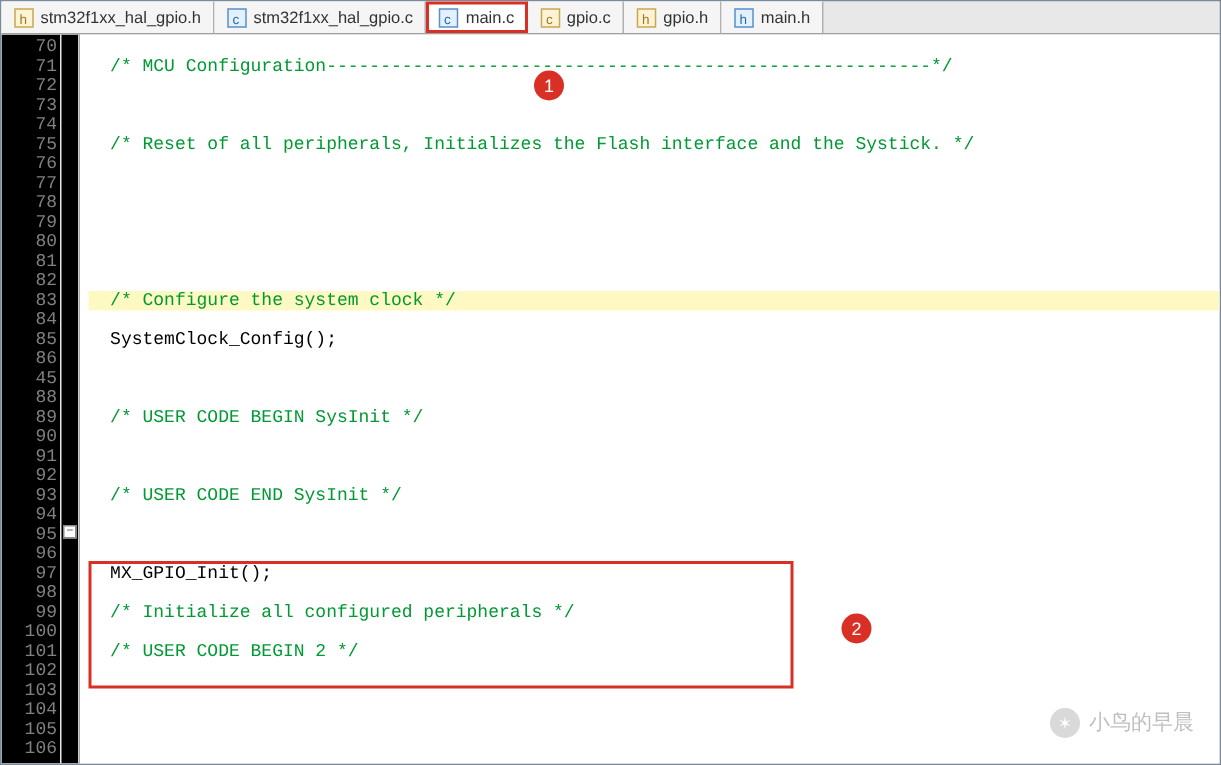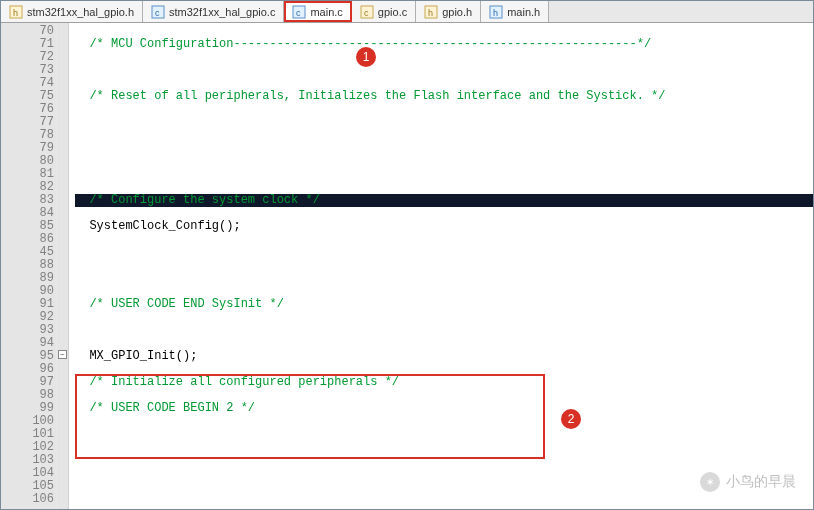--- a/index.html
+++ b/index.html
@@ -58,22 +58,22 @@
 .file-icon svg { width: 14px; height: 14px; }
 
 .code-area {
   flex: 1;
   display: flex;
   background: #ffffff;
   overflow: hidden;
   position: relative;
 }
 .gutter {
-  width: 68px;
-  background: #e5e5e5;
+  width: 52px;
+  background: #000000;
   border-right: 1px solid #d0d0d0;
   text-align: right;
   padding-right: 14px;
   color: #808080;
   font-size: 12px;
   line-height: 13px;
   padding-top: 2px;
   user-select: none;
   position: relative;
 }
@@ -102,21 +102,21 @@
   flex: 1;
   padding-left: 6px;
   padding-top: 2px;
   line-height: 13px;
   font-size: 12px;
   white-space: pre;
   position: relative;
 }
 .code-line { height: 13px; }
 .hl-line {
-  background: #0f172a;
+  background: #fef9c3;
 }
 .cm { color: #009933; }
 .txt { color: #000000; } 
 
 .red-box {
   position: absolute;
   border: 2px solid #d93025;
   pointer-events: none;
 }
 .badge {
@@ -266,20 +266,21 @@
     <div class="code-lines">
 <div class="code-line">  <span class="cm">/* MCU Configuration--------------------------------------------------------*/</span></div>
 <div class="code-line"></div>
 <div class="code-line">  <span class="cm">/* Reset of all peripherals, Initializes the Flash interface and the Systick. */</span></div>
 <div class="code-line"></div>
 <div class="code-line"></div>
 <div class="code-line"></div>
 <div class="code-line hl-line">  <span class="cm">/* Configure the system clock */</span></div>
 <div class="code-line">  <span class="txt">SystemClock_Config();</span></div>
 <div class="code-line"></div>
+<div class="code-line">  <span class="cm">/* USER CODE BEGIN SysInit */</span></div>
 <div class="code-line"></div>
 <div class="code-line">  <span class="cm">/* USER CODE END SysInit */</span></div>
 <div class="code-line"></div>
 <div class="code-line">  <span class="txt">MX_GPIO_Init();</span></div>
 <div class="code-line">  <span class="cm">/* Initialize all configured peripherals */</span></div>
 <div class="code-line">  <span class="cm">/* USER CODE BEGIN 2 */</span></div>
 
 
 
 

